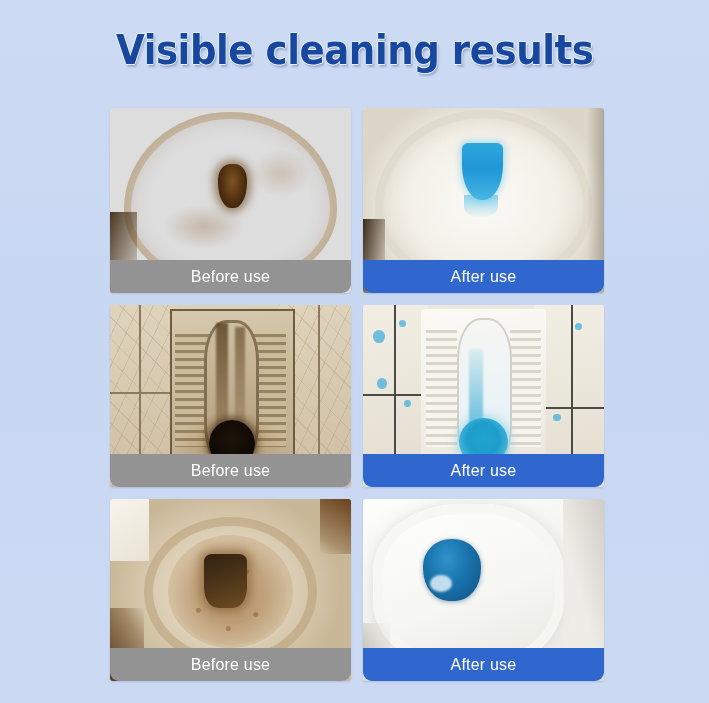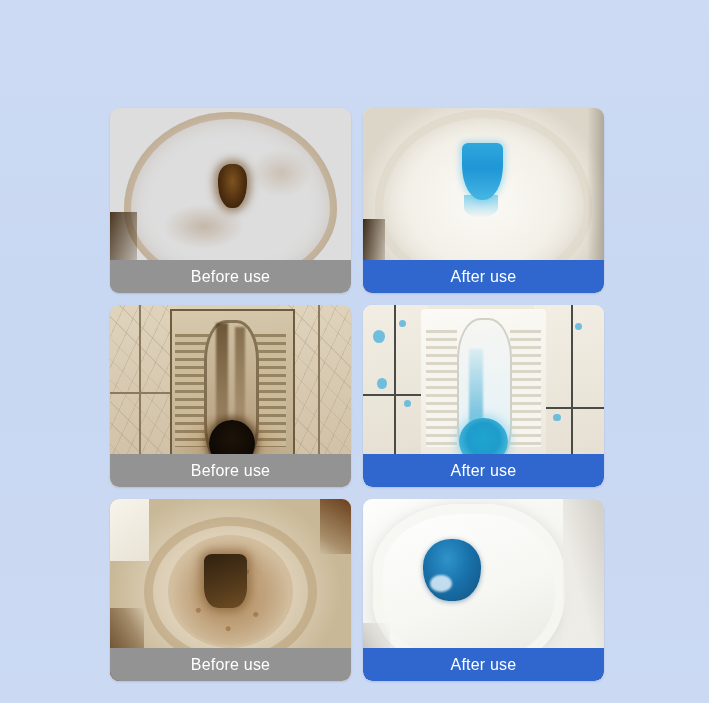--- a/index.html
+++ b/index.html
@@ -57,21 +57,21 @@
   .row {
     display: flex;
     gap: 12px;
     margin-bottom: 12px;
   }
   .row:last-child { margin-bottom: 0; }
 
   .card {
     width: 255px;
     height: 185px;
-    border-radius: 9px;
+    border-radius: 3px;
     overflow: hidden;
     position: relative;
     background: #ddd;
     box-shadow: 0 1px 2px rgba(100,120,160,0.25);
   }
   .card.r2 { height: 182px; }
   .card.r3 { height: 182px; }
 
   .photo {
     position: absolute;
@@ -358,20 +358,23 @@
   .p3a .corner-bl {
     position:absolute; left:0; bottom:6%; width:11%; height:26%;
     background: linear-gradient(60deg, #b9b6ae 0%, rgba(220,218,212,0.3) 80%, transparent 100%);
   }
 </style>
 </head>
 <body>
 
 <div class="page">
 
+  <div class="title-wrap">
+    <div class="title">Visible cleaning results</div>
+  </div>
 
   <div class="grid">
 
     <div class="row">
 
       <div class="card">
         <div class="photo p1b">
           <div class="rim"></div>
           <div class="stain1"></div>
           <div class="stain2"></div>

